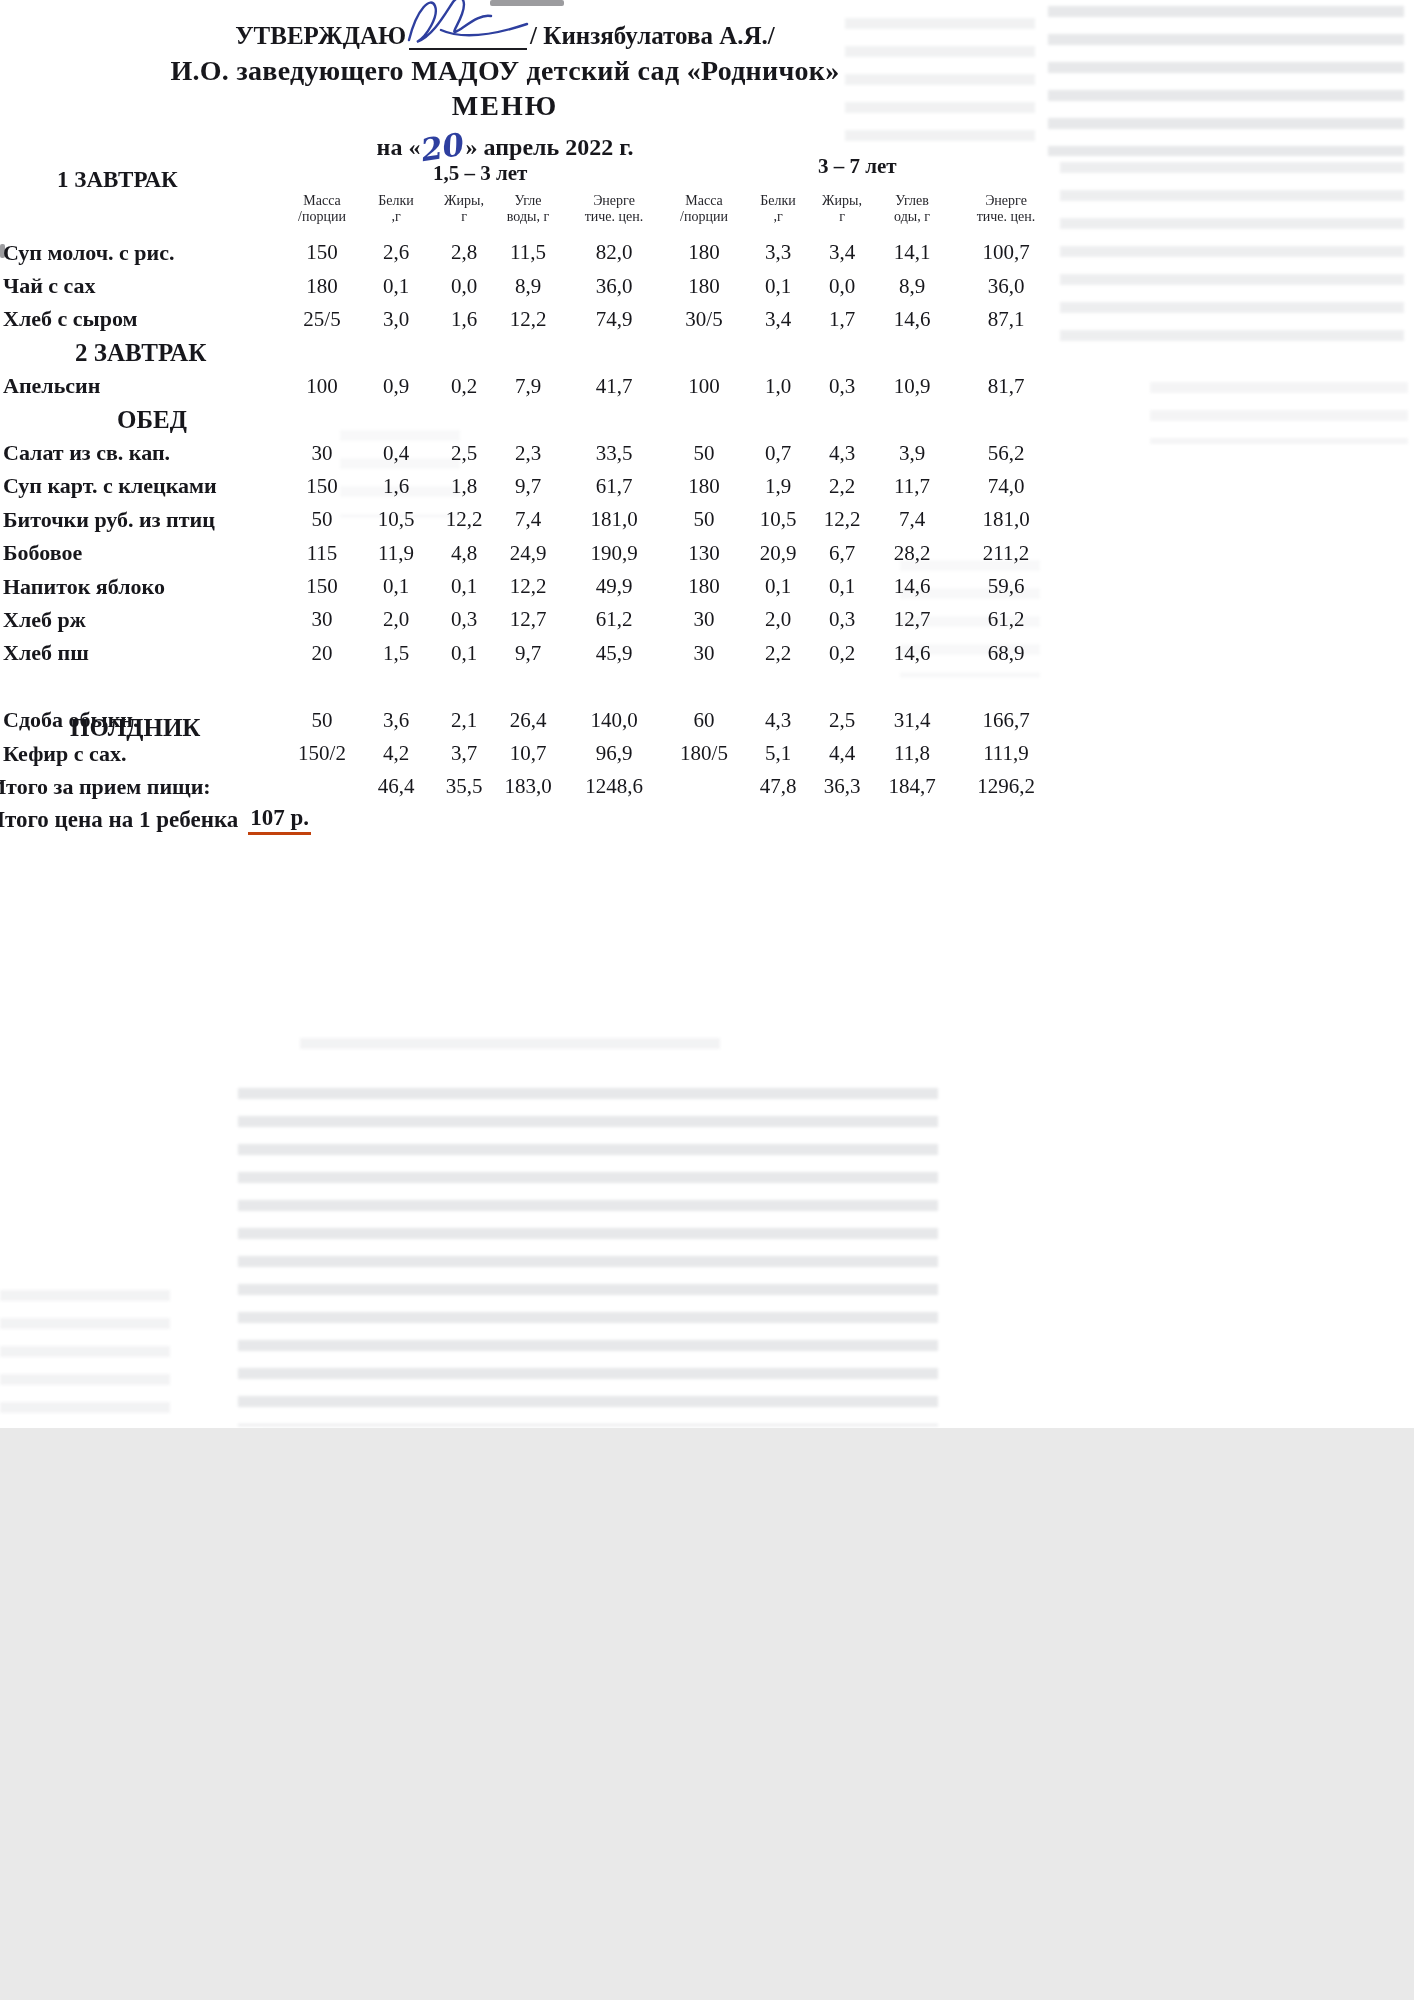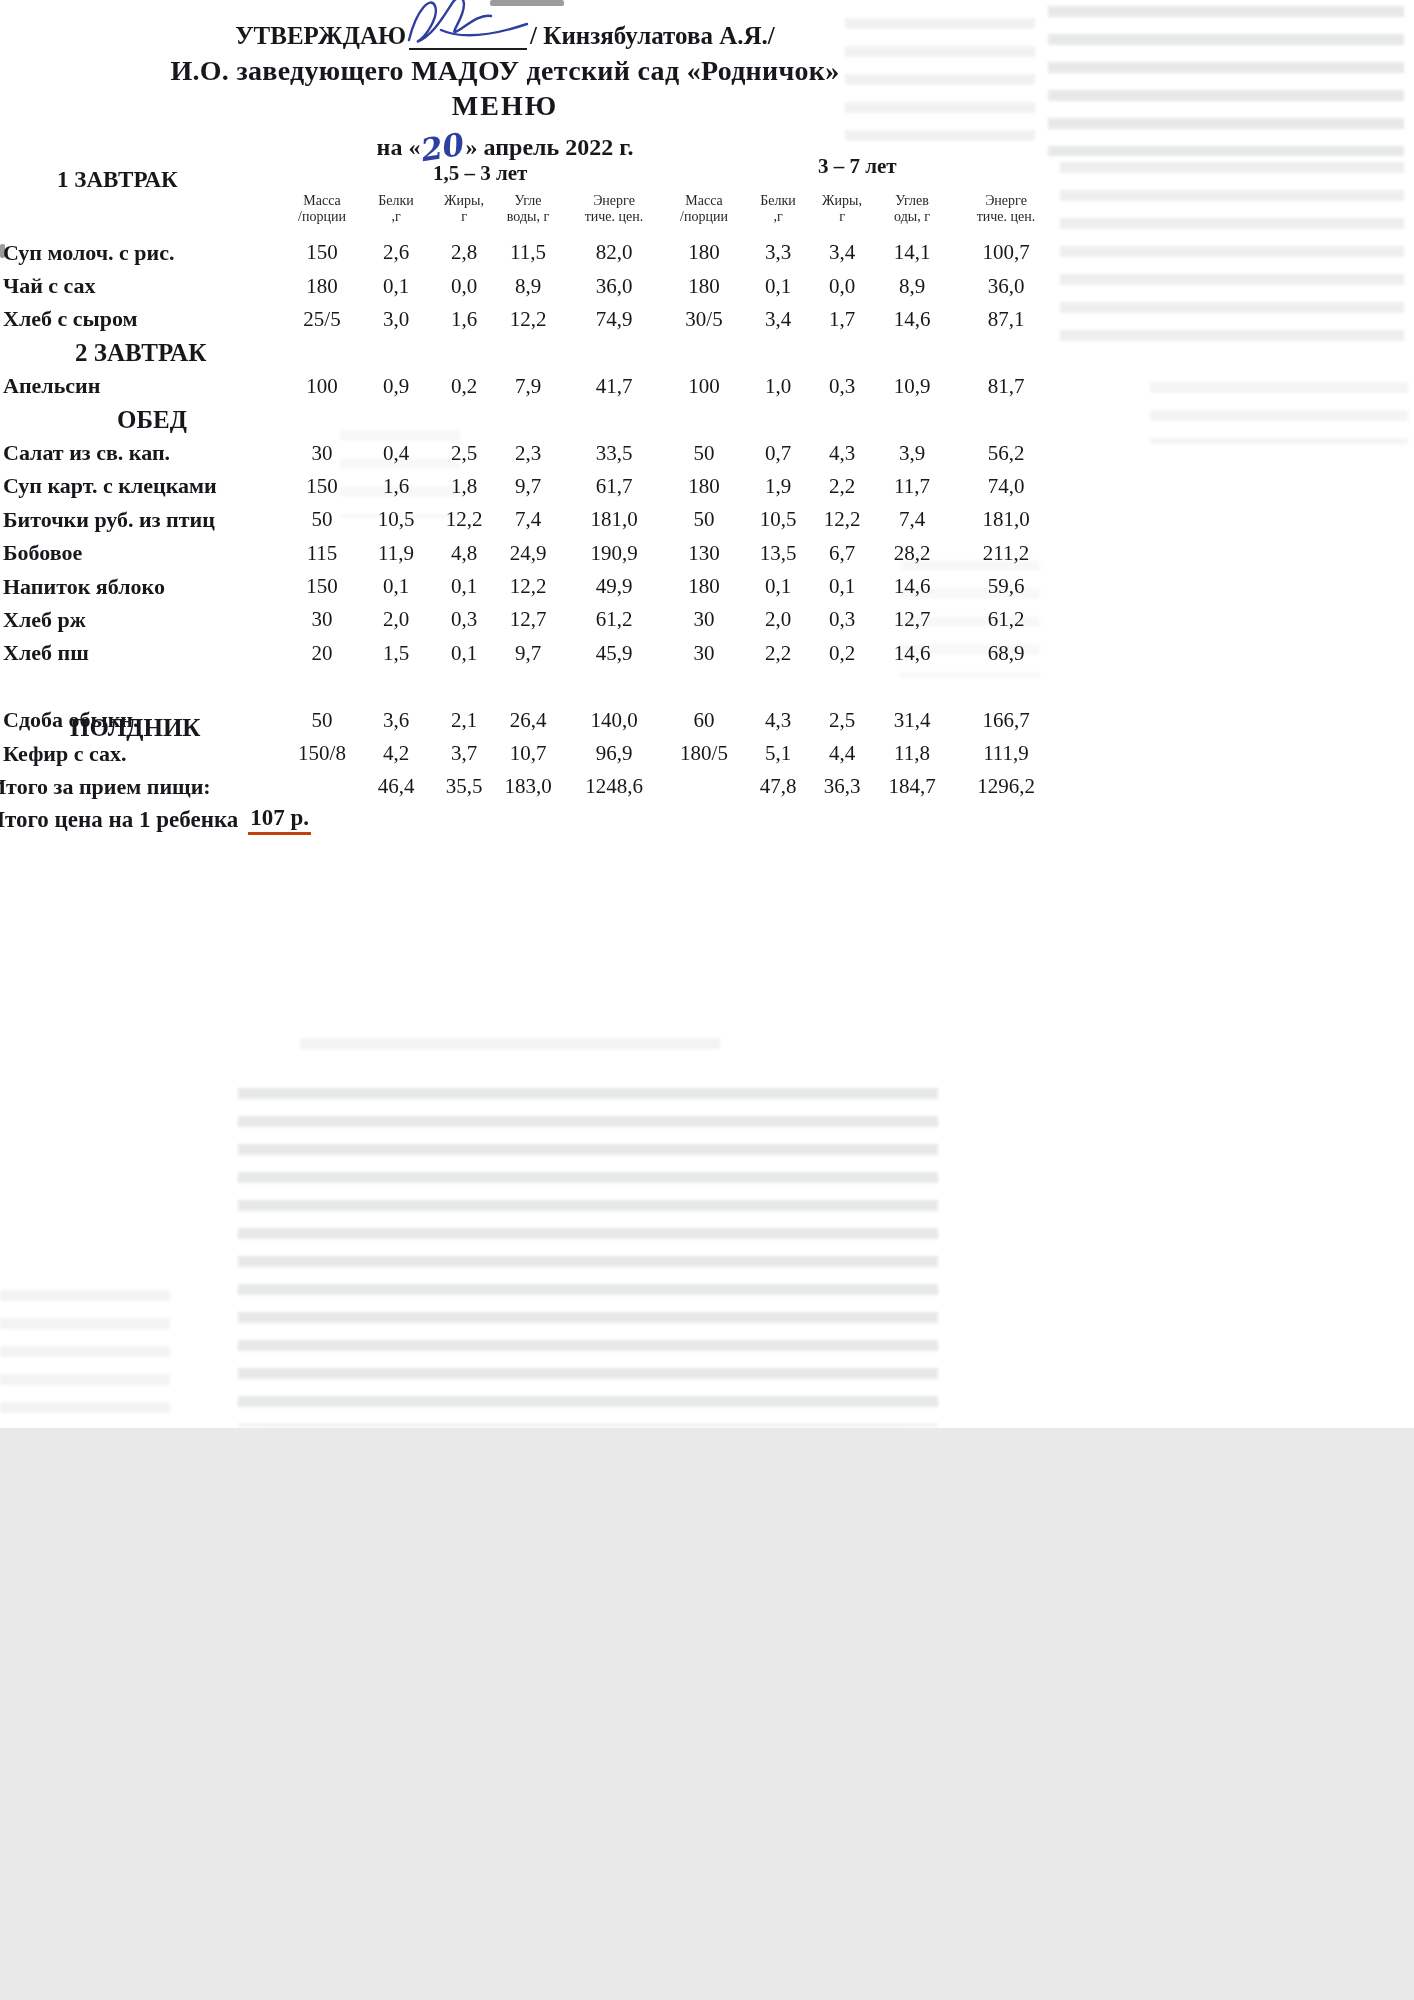--- a/index.html
+++ b/index.html
@@ -239,21 +239,21 @@
         <div class="cell">181,0</div>
       </div>
       <div class="grid row">
         <div class="cell name">Бобовое</div>
         <div class="cell">115</div>
         <div class="cell">11,9</div>
         <div class="cell">4,8</div>
         <div class="cell">24,9</div>
         <div class="cell">190,9</div>
         <div class="cell">130</div>
-        <div class="cell">13,5</div>
+        <div class="cell">20,9</div>
         <div class="cell">6,7</div>
         <div class="cell">28,2</div>
         <div class="cell">211,2</div>
       </div>
       <div class="grid row">
         <div class="cell name">Напиток яблоко</div>
         <div class="cell">150</div>
         <div class="cell">0,1</div>
         <div class="cell">0,1</div>
         <div class="cell">12,2</div>
@@ -301,21 +301,21 @@
         <div class="cell">26,4</div>
         <div class="cell">140,0</div>
         <div class="cell">60</div>
         <div class="cell">4,3</div>
         <div class="cell">2,5</div>
         <div class="cell">31,4</div>
         <div class="cell">166,7</div>
       </div>
       <div class="grid row">
         <div class="cell name">Кефир с сах.</div>
-        <div class="cell">150/8</div>
+        <div class="cell">150/2</div>
         <div class="cell">4,2</div>
         <div class="cell">3,7</div>
         <div class="cell">10,7</div>
         <div class="cell">96,9</div>
         <div class="cell">180/5</div>
         <div class="cell">5,1</div>
         <div class="cell">4,4</div>
         <div class="cell">11,8</div>
         <div class="cell">111,9</div>
       </div>

